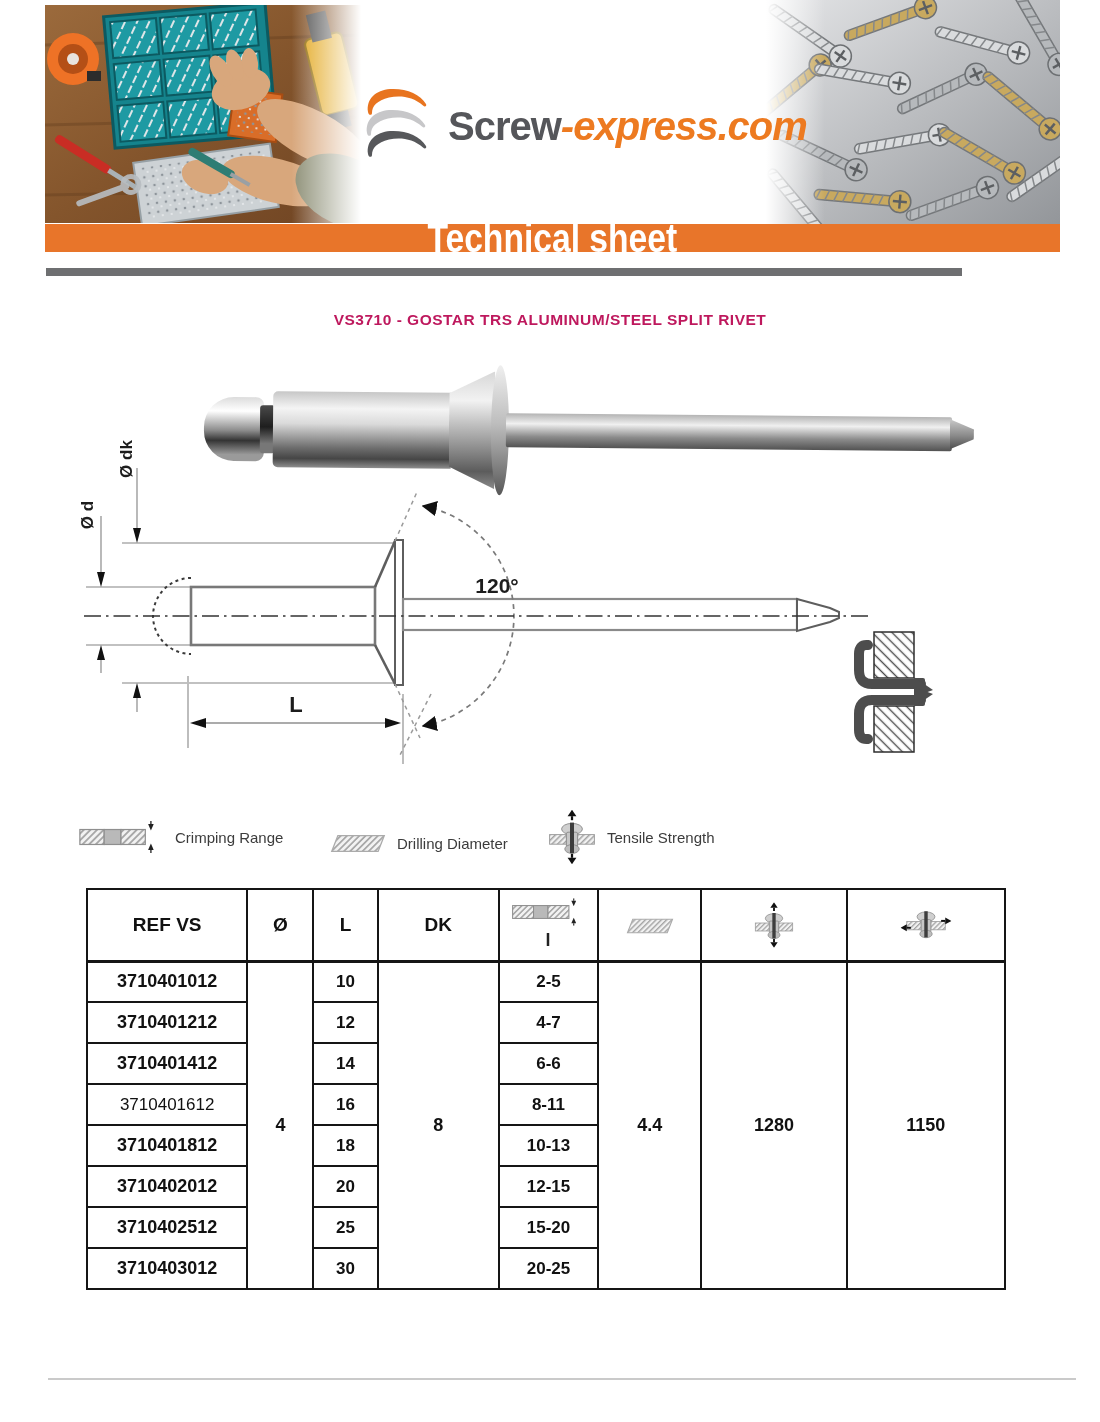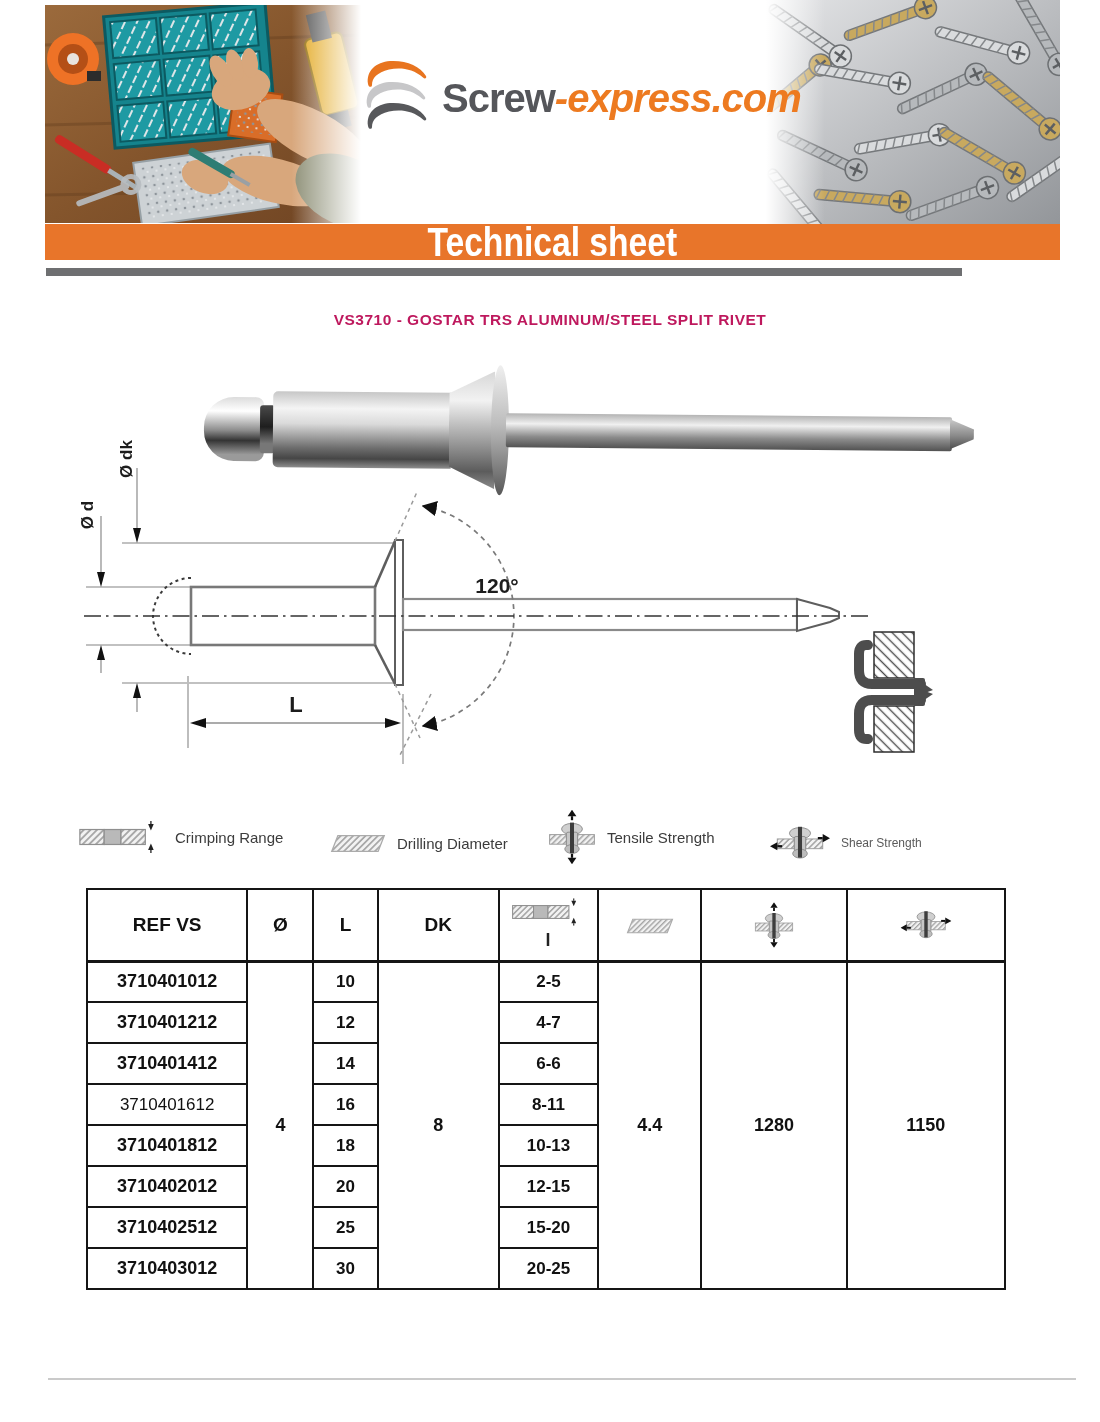--- a/index.html
+++ b/index.html
@@ -4,26 +4,26 @@
 <style>
   html,body{margin:0;padding:0;background:#ffffff;}
   .page{position:relative;width:1100px;height:1422px;background:#fff;overflow:hidden;
         font-family:"Liberation Sans",sans-serif;margin:0 auto;}
 
   
   .photo{position:absolute;overflow:hidden;}
   .photo-left{left:45px;top:5px;width:316px;height:218px;}
   .photo-right{left:766px;top:0;width:294px;height:224px;}
 
-  .logo{position:absolute;left:362px;top:56px;width:400px;height:84px;
-        display:flex;align-items:center;gap:8px;}
+  .logo{position:absolute;left:362px;top:84px;width:400px;height:84px;
+        display:flex;align-items:center;gap:14px;}
   .logo-text{font-size:40px;font-weight:bold;color:#55565a;letter-spacing:-1px;white-space:nowrap;}
   .logo-accent{color:#ED7A20;font-style:italic;}
 
-  .banner{position:absolute;left:45px;top:224px;width:1015px;height:36px;background:#E8752A;
+  .banner{position:absolute;left:45px;top:224px;width:1015px;height:28px;background:#E8752A;
           display:flex;align-items:center;justify-content:center;}
   .banner span{display:inline-block;color:#fff;font-size:41px;font-weight:bold;
                transform:scaleX(0.82);letter-spacing:0;line-height:1;}
   .banner-shadow{position:absolute;left:46px;top:268px;width:916px;height:8px;background:#6E6F71;}
 
   .product-title{position:absolute;left:0;top:311px;width:100%;text-align:center;
                  font-size:15.5px;font-weight:bold;color:#be185d;letter-spacing:0.5px;}
 
   
   .rivet-photo{position:absolute;left:198px;top:358px;width:772px;height:136px;transform:rotate(0.5deg);}
@@ -368,26 +368,20 @@
       <svg width="56" height="21" viewBox="0 0 64 24">
           <use href="#icon-drill"></use>
         </svg>
       <span class="lg-label">Drilling Diameter</span>
     </div>
     <div class="lg lg-3">
       <svg width="48" height="56" viewBox="0 0 60 68">
           <use href="#icon-tensile"></use>
         </svg>
       <span class="lg-label">Tensile Strength</span>
-    </div>
-    <div class="lg lg-4">
-      <svg width="60" height="52" viewBox="0 0 74 64">
-          <use href="#icon-shear"></use>
-        </svg>
-      <span class="lg-label">Shear Strength</span>
     </div>
   </div>
 
   <table class="spec-table">
     <colgroup>
       <col style="width:160px">
         <col style="width:66px">
         <col style="width:64px">
         <col style="width:121px">
       <col style="width:99px">

